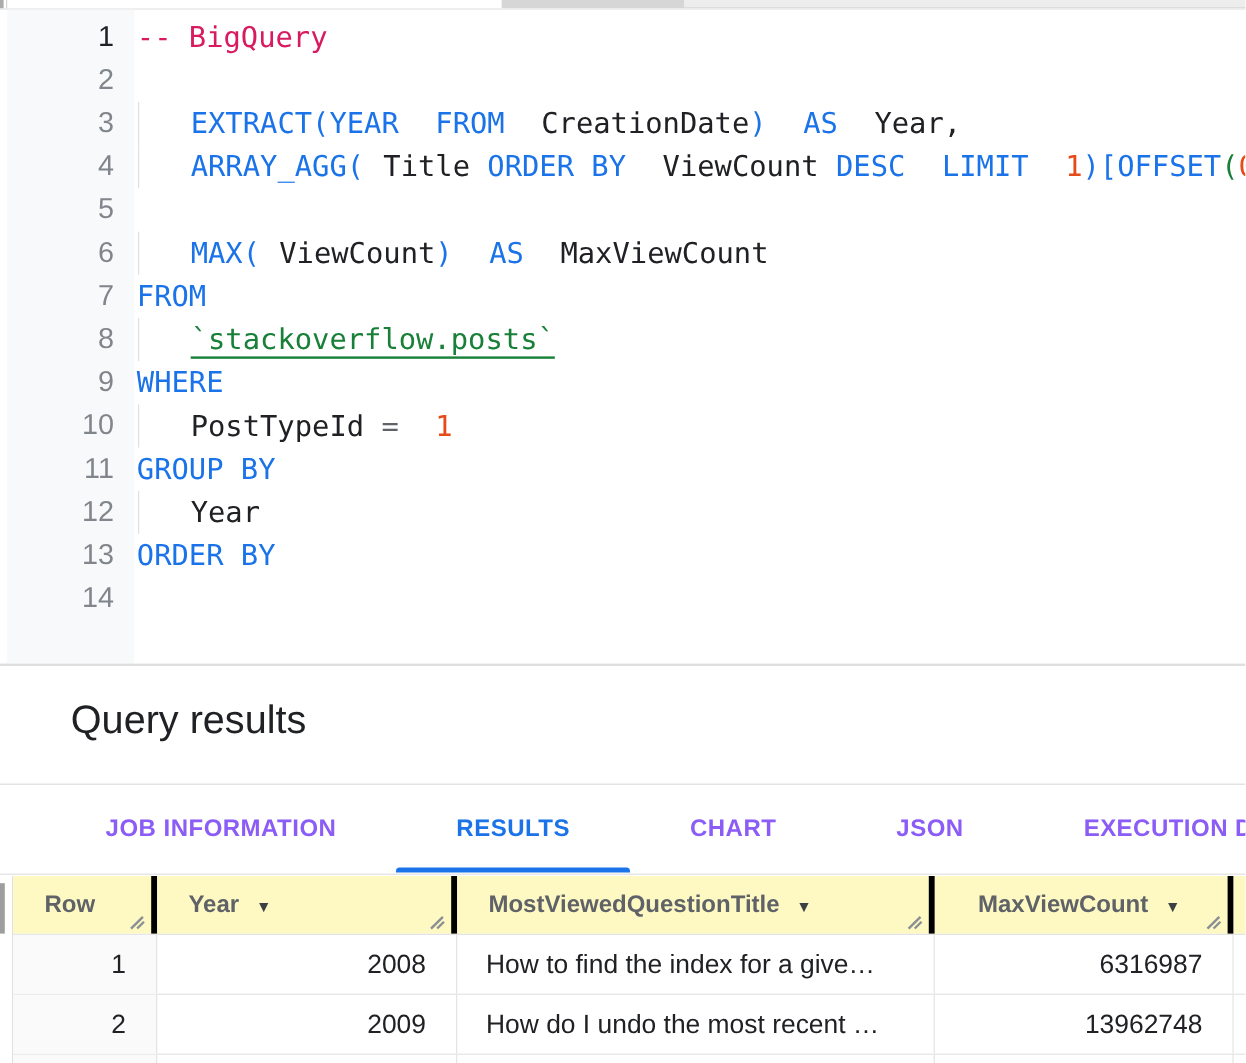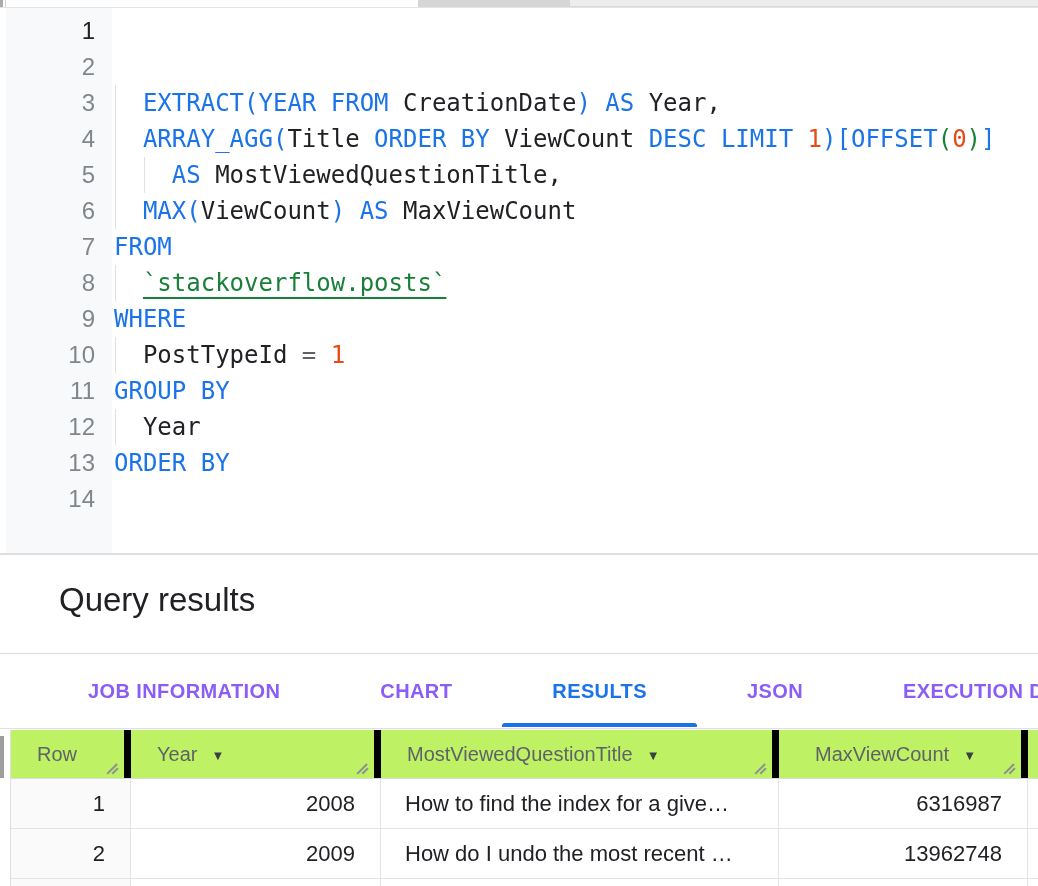--- a/index.html
+++ b/index.html
@@ -22,21 +22,21 @@
   .gutter-bg{position:absolute;left:6px;top:0;width:106px;height:546px;background:#f8f9fa;}
   .line{position:relative;display:flex;height:36px;line-height:36px;white-space:pre;
         font-family:"DejaVu Sans Mono",monospace;font-size:24px;}
   .gutter{flex:0 0 106px;text-align:right;padding-right:17px;box-sizing:border-box;
           font-family:"Liberation Sans",sans-serif;color:#80868b;font-size:24px;}
   .gutter.active{color:#202124;}
   .codecell{position:relative;padding-left:2px;flex:1;}
   .guide{position:absolute;top:0;bottom:0;width:1px;background:#e0e0e0;}
   .guide.lv1{left:3px;} .guide.lv2{left:32px;}
   .tk-kw{color:#1a73e8;} .tk-cm{color:#d81b60;} .tk-nm{color:#e64a19;}
-  .tk-op{color:#5f6368;} .tk-pl{color:#202124;}
+  .tk-op{color:#5f6368;} .tk-pl{color:#202124;margin-left:16px;}
   .tk-gn{color:#188038;}
   .tk-st{color:#188038;text-decoration:underline;text-decoration-thickness:2px;text-underline-offset:6px;}
 
   
   .divider1{position:absolute;left:0;top:553px;width:1038px;height:2px;background:#dfdfdf;}
   .results-header{position:absolute;left:0;top:555px;width:976px;height:98px;background:#fff;}
   .results-header h1{margin:0;padding:26px 0 0 59px;font-size:33px;font-weight:400;color:#202124;}
   .divider2{position:absolute;left:0;top:653px;width:1038px;height:1px;background:#dadce0;}
 
   
@@ -44,22 +44,22 @@
         padding-left:38px;box-sizing:border-box;border-bottom:1px solid #e0e0e0;background:#fff;}
   .tab{position:relative;display:flex;align-items:center;padding:0 50px;height:100%;
        font-size:20px;font-weight:700;letter-spacing:.4px;color:#8b5cf6;cursor:pointer;white-space:nowrap;}
   .tab.active{color:#1a73e8;}
   .tab.active::after{content:"";position:absolute;left:0;right:0;bottom:1px;height:4px;
        background:#1a73e8;border-radius:3px 3px 0 0;}
 
   
   .rtable{position:absolute;left:10px;top:730px;width:1028px;background:#fff;border-left:1px solid #e0e0e0;}
   .thead{display:flex;height:49px;box-sizing:border-box;border-bottom:1px solid #dadce0;}
-  .th{position:relative;display:flex;align-items:center;background:#bef264;border-right:7px solid #000000;
-      box-sizing:border-box;padding-left:26px;font-size:20px;font-weight:400;color:#5f6368;}
+  .th{position:relative;display:flex;align-items:center;background:#fef9c3;border-right:5px solid #000000;
+      box-sizing:border-box;padding-left:26px;font-size:20px;font-weight:700;color:#5f6368;}
   .th.c3{padding-left:36px;}
   .sort-icon{font-size:13px;color:#3c4043;margin-left:14px;margin-top:2px;}
   .resize-handle{position:absolute;right:4px;bottom:3px;width:15px;height:15px;}
   .resize-handle::before,.resize-handle::after{content:"";position:absolute;background:#8a8f94;height:1.6px;transform:rotate(-45deg);}
   .resize-handle::before{width:14px;left:0;top:8px;}
   .resize-handle::after{width:8px;left:6px;top:10px;}
   .tr{display:flex;height:50px;box-sizing:border-box;border-bottom:1px solid #e4e4e4;}
   .td{display:flex;align-items:center;border-right:1px solid #e4e4e4;box-sizing:border-box;
       font-size:22px;color:#202124;white-space:nowrap;overflow:hidden;}
   .td.c0{background:#fafafa;}
@@ -76,25 +76,25 @@
   <div class="strip-block"></div>
   <div class="strip-light"></div>
 
   <div class="v-line-light"></div>
   <div class="v-thumb"></div>
   <div class="v-border"></div>
 
   <section class="editor">
     <div class="gutter-bg"></div>
     <div id="code-lines">
-        <div class="line"><span class="gutter active">1</span></div>
+        <div class="line"><span class="gutter active">1</span><span class="codecell"><span class="tk-cm">-- BigQuery</span></span></div>
         <div class="line"><span class="gutter">2</span></div>
         <div class="line"><span class="gutter">3</span><span class="codecell"><i class="guide lv1"></i><span class="tk-pl">  </span><span class="tk-kw">EXTRACT</span><span class="tk-kw">(</span><span class="tk-kw">YEAR</span><span class="tk-pl"> </span><span class="tk-kw">FROM</span><span class="tk-pl"> CreationDate</span><span class="tk-kw">)</span><span class="tk-pl"> </span><span class="tk-kw">AS</span><span class="tk-pl"> Year,</span></span></div>
         <div class="line"><span class="gutter">4</span><span class="codecell"><i class="guide lv1"></i><span class="tk-pl">  </span><span class="tk-kw">ARRAY_AGG</span><span class="tk-kw">(</span><span class="tk-pl">Title </span><span class="tk-kw">ORDER BY</span><span class="tk-pl"> ViewCount </span><span class="tk-kw">DESC</span><span class="tk-pl"> </span><span class="tk-kw">LIMIT</span><span class="tk-pl"> </span><span class="tk-nm">1</span><span class="tk-kw">)[</span><span class="tk-kw">OFFSET</span><span class="tk-gn">(</span><span class="tk-nm">0</span><span class="tk-gn">)</span><span class="tk-kw">]</span></span></div>
-        <div class="line"><span class="gutter">5</span><span class="codecell"><i class="guide lv1"></i><i class="guide lv2"></i><span class="tk-pl">    </span><span class="tk-kw">AS</span><span class="tk-pl"> MostViewedQuestionTitle,</span></span></div>
+        <div class="line"><span class="gutter">5</span></div>
         <div class="line"><span class="gutter">6</span><span class="codecell"><i class="guide lv1"></i><span class="tk-pl">  </span><span class="tk-kw">MAX</span><span class="tk-kw">(</span><span class="tk-pl">ViewCount</span><span class="tk-kw">)</span><span class="tk-pl"> </span><span class="tk-kw">AS</span><span class="tk-pl"> MaxViewCount</span></span></div>
         <div class="line"><span class="gutter">7</span><span class="codecell"><span class="tk-kw">FROM</span></span></div>
         <div class="line"><span class="gutter">8</span><span class="codecell"><i class="guide lv1"></i><span class="tk-pl">  </span><span class="tk-st">`stackoverflow.posts`</span></span></div>
         <div class="line"><span class="gutter">9</span><span class="codecell"><span class="tk-kw">WHERE</span></span></div>
         <div class="line"><span class="gutter">10</span><span class="codecell"><i class="guide lv1"></i><span class="tk-pl">  PostTypeId </span><span class="tk-op">=</span><span class="tk-pl"> </span><span class="tk-nm">1</span></span></div>
         <div class="line"><span class="gutter">11</span><span class="codecell"><span class="tk-kw">GROUP BY</span></span></div>
         <div class="line"><span class="gutter">12</span><span class="codecell"><i class="guide lv1"></i><span class="tk-pl">  Year</span></span></div>
         <div class="line"><span class="gutter">13</span><span class="codecell"><span class="tk-kw">ORDER BY</span></span></div>
         <div class="line"><span class="gutter">14</span></div>
       </div>
@@ -103,22 +103,22 @@
   <div class="divider1"></div>
 
   <section class="results-header">
     <h1>Query results</h1>
   </section>
 
   <div class="divider2"></div>
 
   <nav class="tabs" id="tabs">
       <div class="tab">JOB INFORMATION</div>
+      <div class="tab active">RESULTS</div>
       <div class="tab">CHART</div>
-      <div class="tab active">RESULTS</div>
       <div class="tab">JSON</div>
       <div class="tab">EXECUTION DETAILS</div>
     </nav>
 
   <div class="table-thumb"></div>
 
   <section class="rtable">
     <div class="thead" id="thead">
         <div class="th c0">
           <span class="th-label">Row</span>

